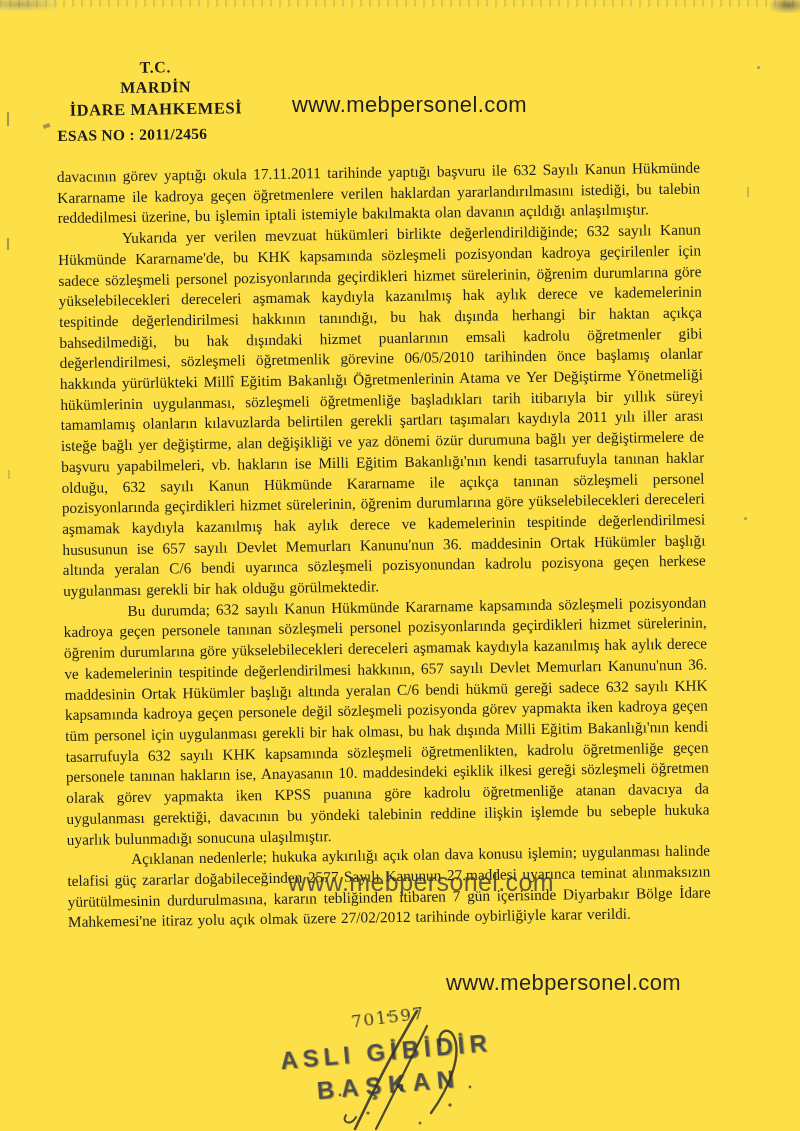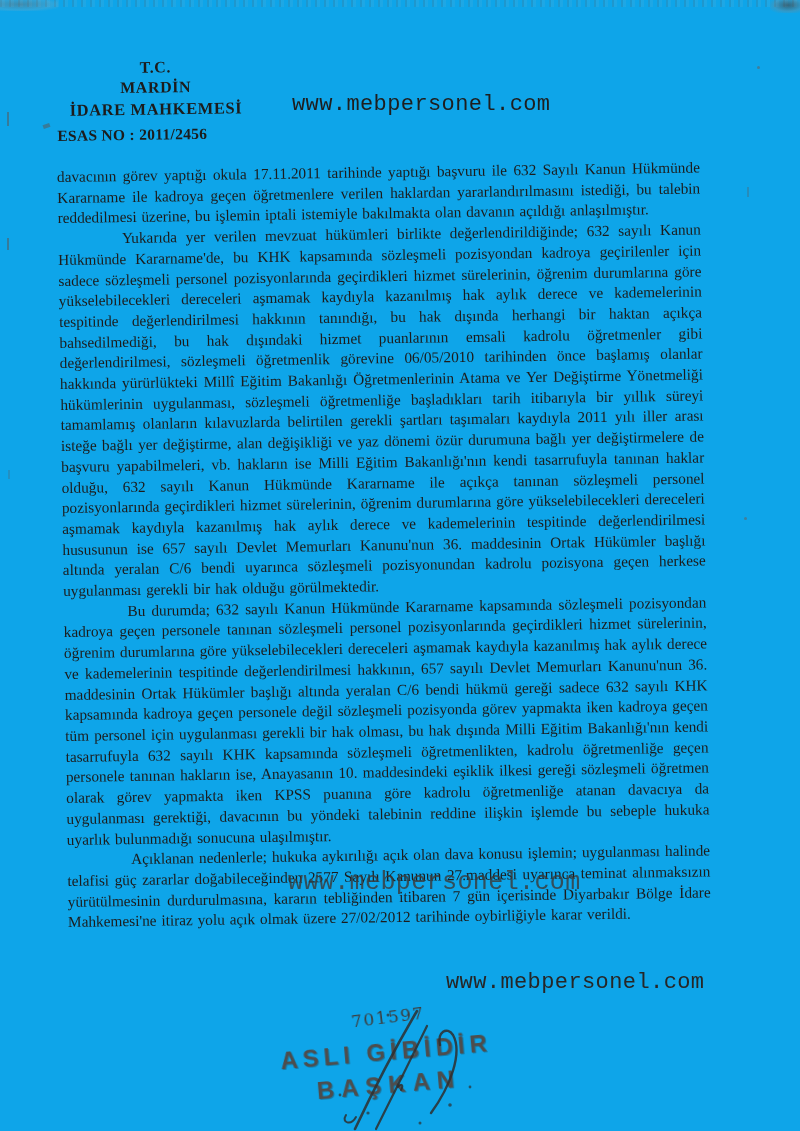--- a/index.html
+++ b/index.html
@@ -1,20 +1,20 @@
 <!DOCTYPE html>
 <html><head>
 <meta charset="utf-8">
 <style>
   html,body{margin:0;padding:0;}
   body{
     width:800px;height:1131px;position:relative;overflow:hidden;
     background:#fefefe;font-family:"Liberation Serif",serif;
   }
-  .page{position:absolute;inset:0;background:#0ea5e9;}
+  .page{position:absolute;inset:0;background:#fde047;}
 
   
   .top-band{
     position:absolute;left:0;top:0;width:800px;height:7px;opacity:.5;
     background:repeating-linear-gradient(90deg,
       rgba(95,95,95,.40) 0 2px, rgba(190,190,190,.18) 2px 5px, transparent 5px 9px);
   }
   .tl-blotch{position:absolute;left:0;top:0;width:58px;height:11px;
     background:radial-gradient(ellipse at 35% 40%, rgba(110,110,110,.45), rgba(170,170,170,.2) 60%, transparent 85%);}
   .tr-blotch{position:absolute;right:0;top:0;width:30px;height:13px;
@@ -37,21 +37,21 @@
   .h-case{font-size:15.5px;text-align:left;margin-top:6px;margin-left:10px;letter-spacing:.3px;}
 
   .body-text{
     position:absolute;left:57px;top:167px;width:643px;
     font-size:15.3px;line-height:20.7px;text-align:justify;word-spacing:1px;
   }
   .body-text p{margin:0;}
   .body-text p.indent{text-indent:64px;}
 
   
-  .wm{position:absolute;font-family:Liberation Mono, monospace;white-space:nowrap;letter-spacing:.4px;}
+  .wm{position:absolute;font-family:Liberation Sans, sans-serif;white-space:nowrap;letter-spacing:.4px;}
   .wm-top{left:292px;top:92px;font-size:22px;color:#1e1e1e;}
   .wm-mid{left:288px;top:868px;font-size:25px;color:rgba(58,58,58,.82);z-index:6;}
   .wm-bottom{left:446px;top:970px;font-size:22px;color:#262626;}
 
   
   .stamp-number{
     position:absolute;left:351px;top:1007px;font-family:"DejaVu Serif",serif;
     font-size:17px;color:#3d3d3d;letter-spacing:1.5px;transform:rotate(-7deg);
     filter:blur(.3px);
   }

